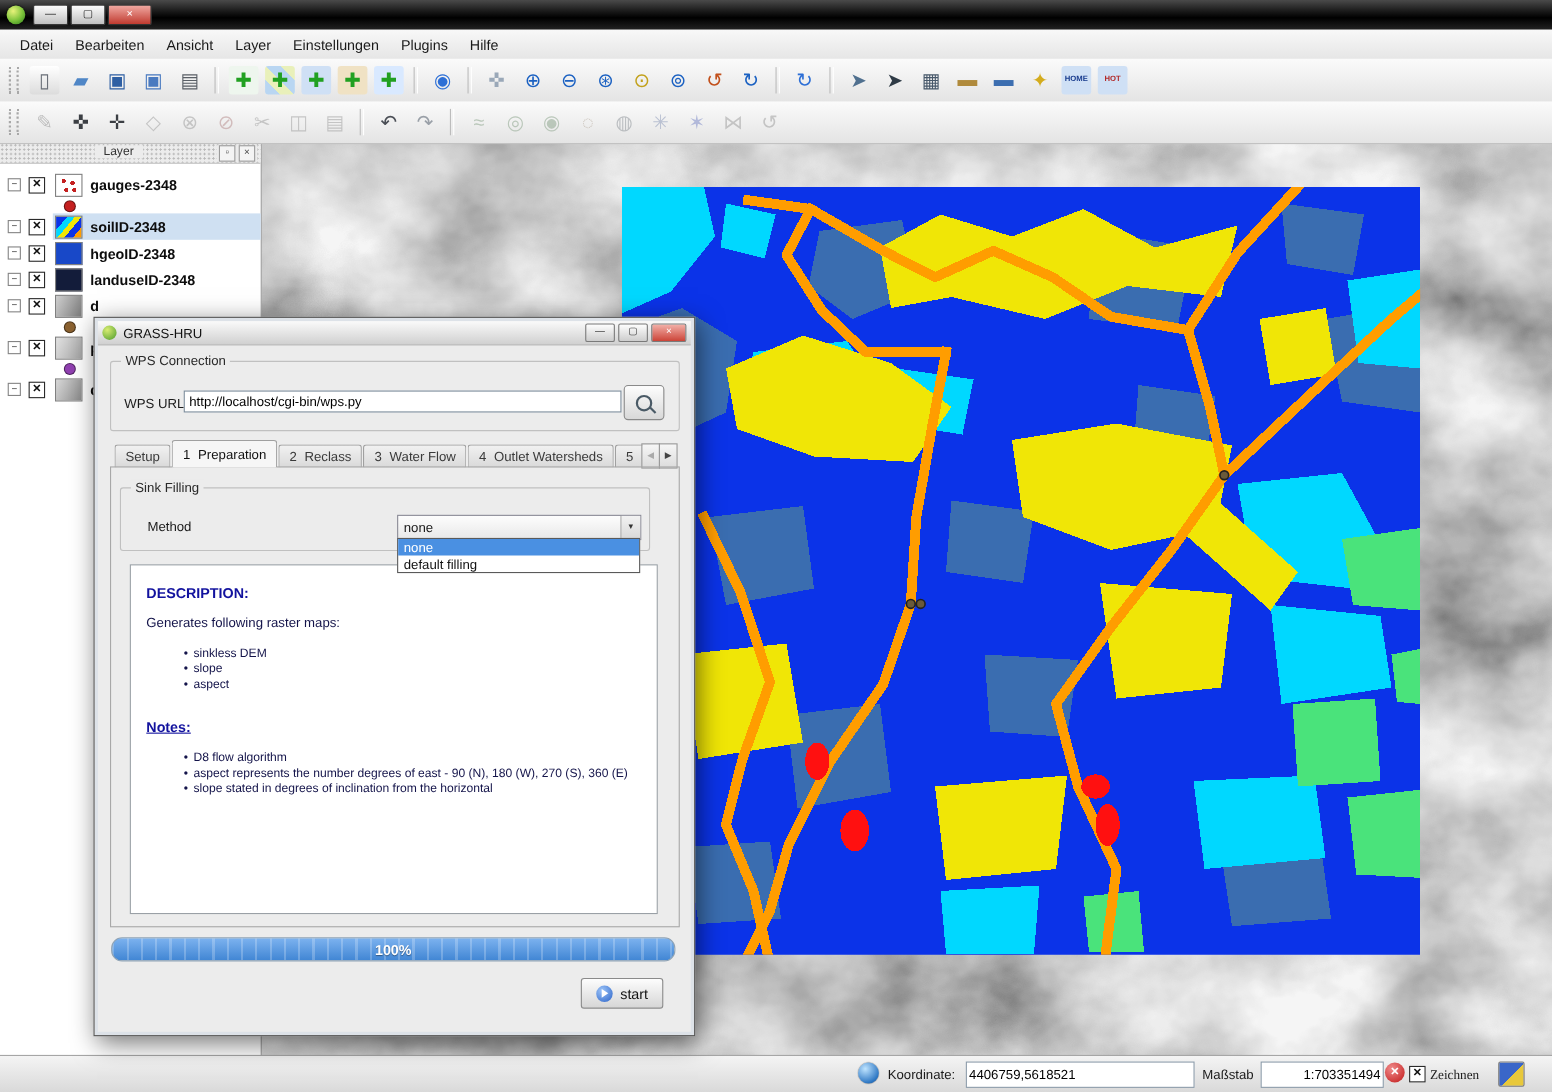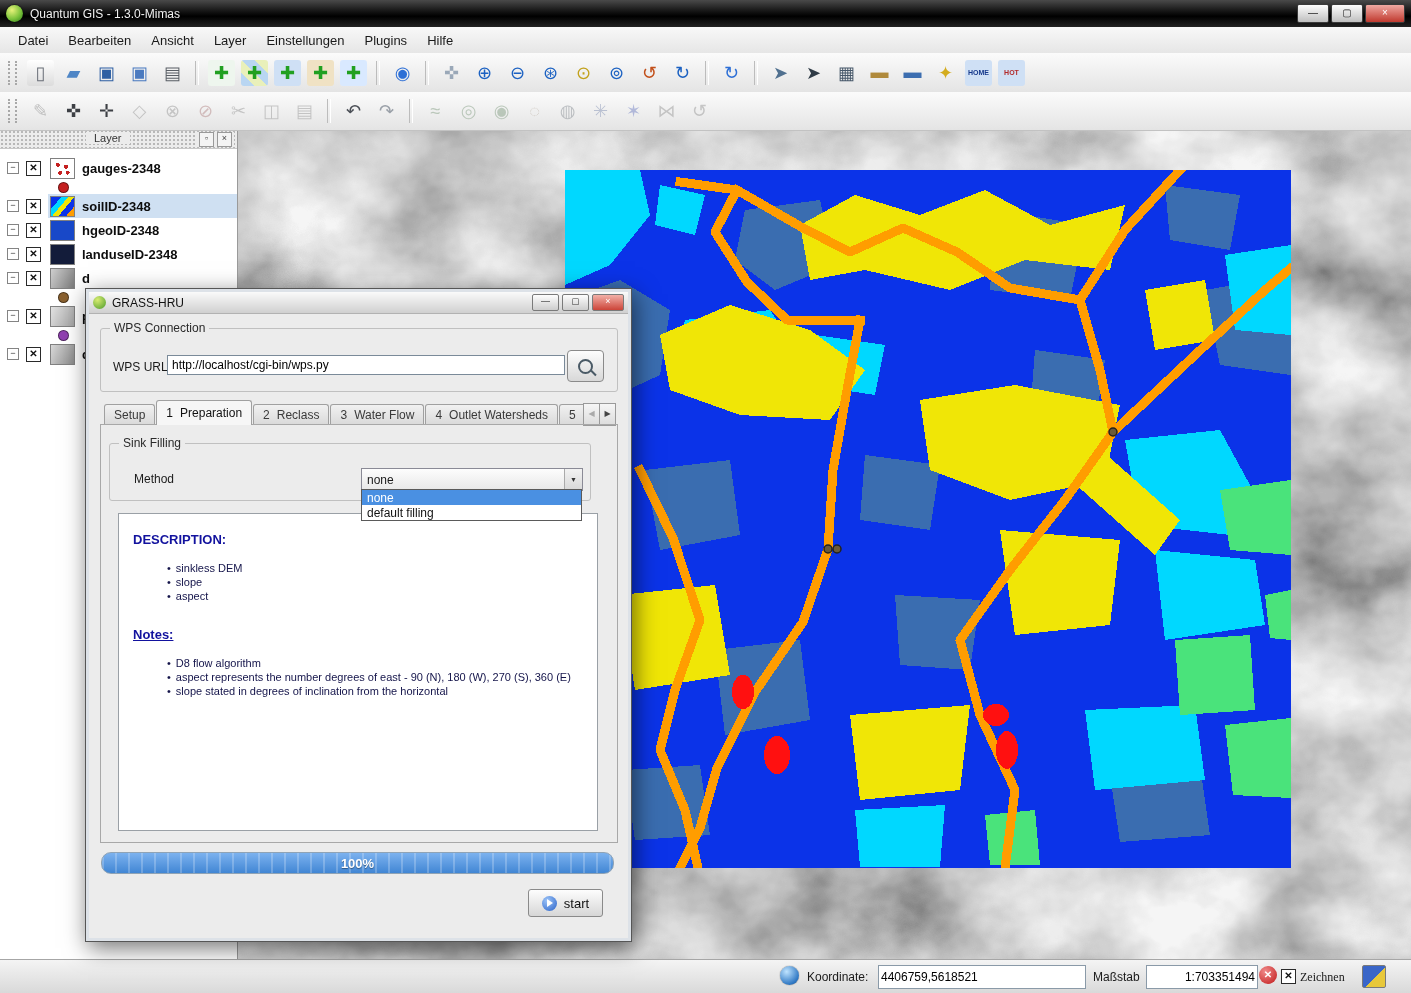--- a/index.html
+++ b/index.html
@@ -112,21 +112,20 @@
   .play{width:15px;height:15px;border-radius:50%;background:radial-gradient(circle at 35% 30%,#9cc4f8,#2a62c8);display:flex;align-items:center;justify-content:center;}
   .play::after{content:"";border-left:6px solid #fff;border-top:4px solid transparent;border-bottom:4px solid transparent;margin-left:2px;}
 </style>
 </head>
 <body>
 
 <div class="app">
 
   <div class="titlebar">
     <div class="app-icon"></div>
-    <div class="title">Quantum GIS - 1.3.0-Mimas</div>
     <div class="win-controls">
       <div class="win-btn">—</div>
       <div class="win-btn">▢</div>
       <div class="win-btn close">×</div>
     </div>
   </div>
 
   <div class="menubar">
 
       <span class="menu-item">Datei</span>
@@ -491,20 +490,21 @@
     </div>
     <div class="dropdown">
 
         <div class="dd-item sel">none</div>
 
         <div class="dd-item">default filling</div>
       </div>
 
     <div class="desc-box">
       <div class="desc-h">DESCRIPTION:</div>
+      <div class="desc-intro">Generates following raster maps:</div>
       <div class="bullets">
 
           <div class="bullet">
             <span>•</span>
             <span>sinkless DEM</span>
           </div>
 
           <div class="bullet">
             <span>•</span>
             <span>slope</span>

